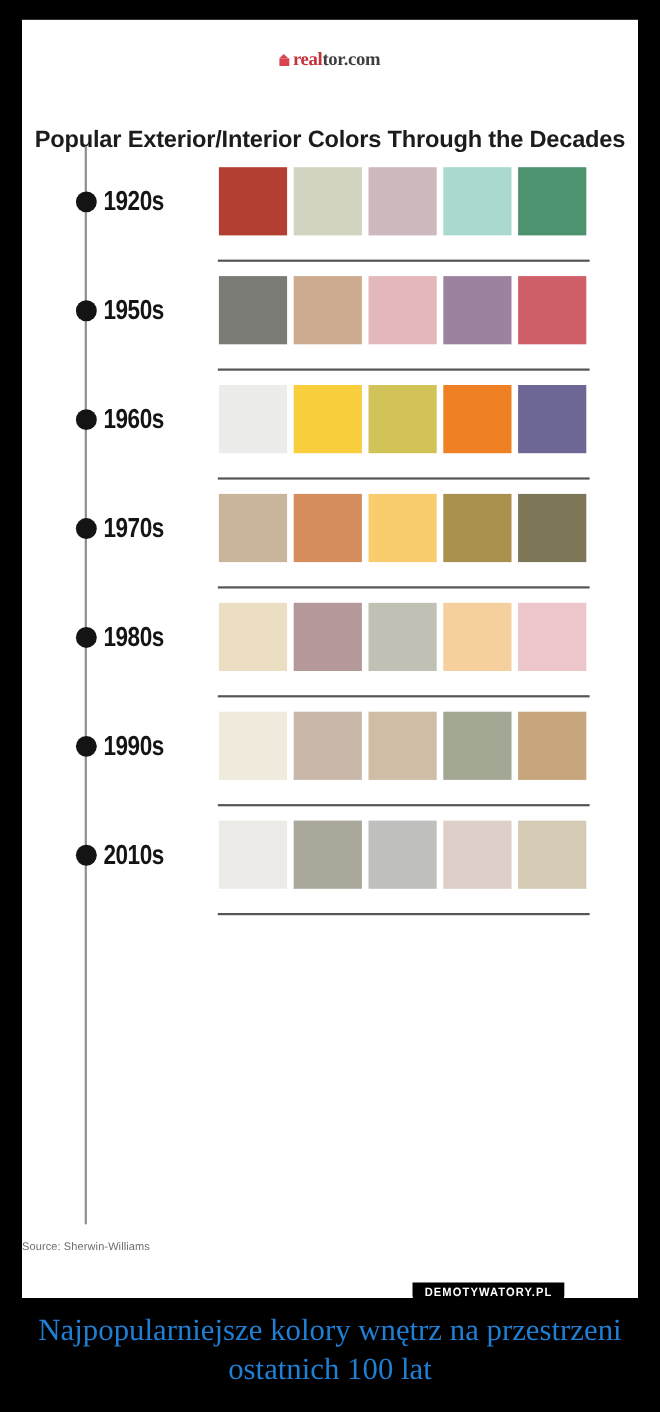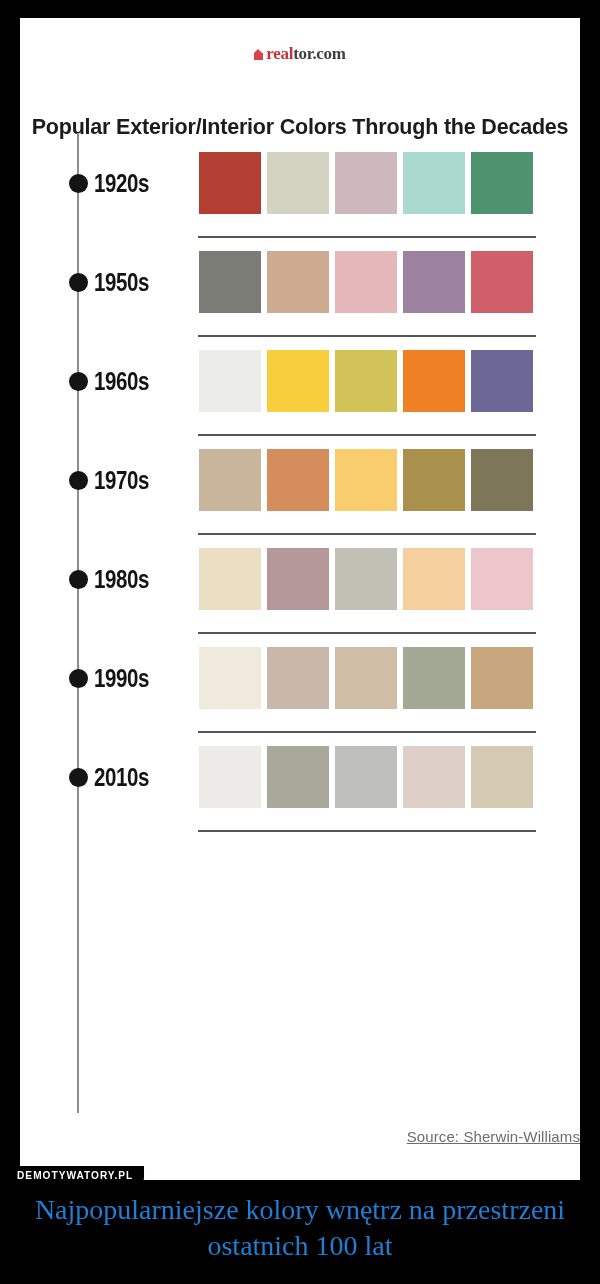--- a/index.html
+++ b/index.html
@@ -143,34 +143,33 @@
     height: 2px;
     background: #555555;
   }
 
   
   #source {
     position: absolute;
     left: 0;
     top: 1110px;
     width: 560px;
-    text-align: right;
-    font-size: 15px;
+    text-align: left;
+    font-size: 10px;
     color: #6d6d6d;
     letter-spacing: 0.1px;
-    text-decoration: underline;
   }
 
   
   #watermark {
     position: absolute;
     left: 0;
     top: 1165px;
     width: 519px;
-    text-align: left;
+    text-align: right;
     z-index: 5;
   }
   #watermark span {
     display: inline-block;
     background: #000000;
     color: #ffffff;
     font-size: 11px;
     font-weight: bold;
     letter-spacing: 1.1px;
     padding: 3px 12px 3px 12px;

